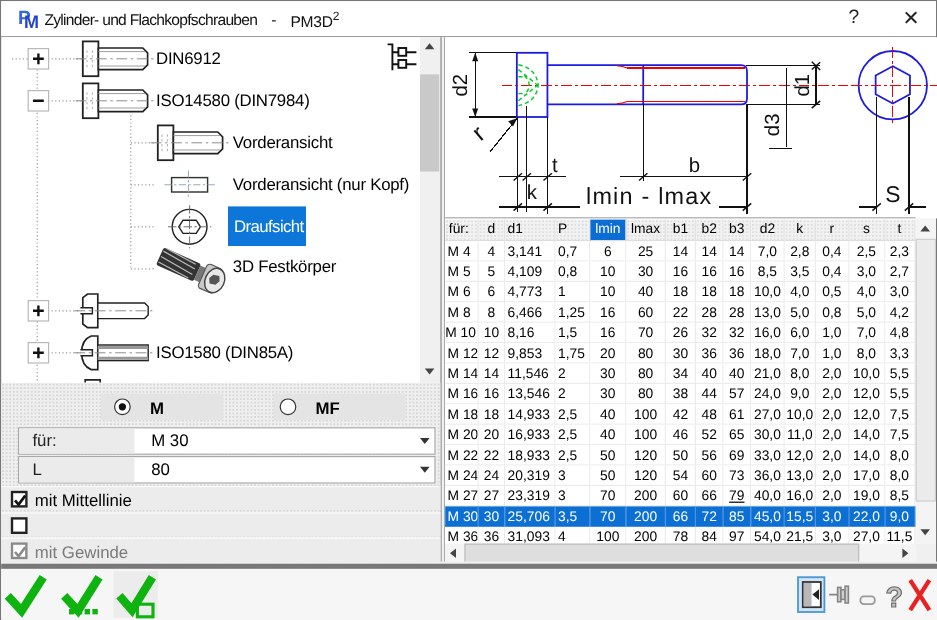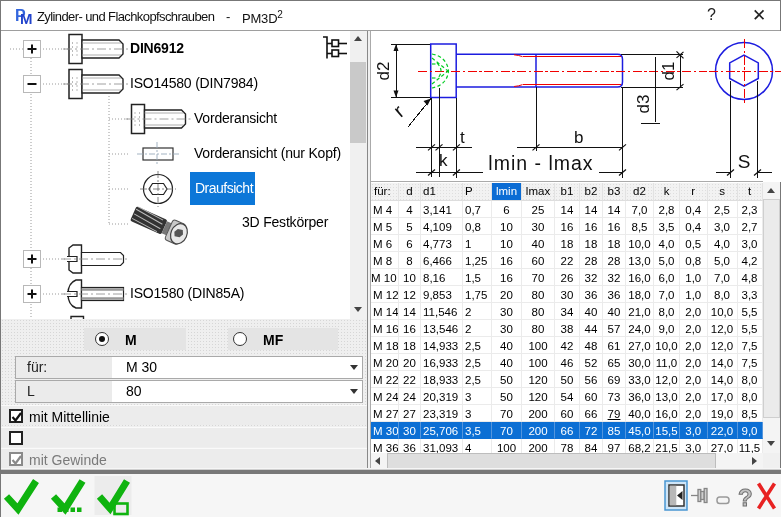--- a/index.html
+++ b/index.html
@@ -141,26 +141,26 @@
             <line x1="325" y1="12.5" x2="330" y2="12.5"></line>
             <line x1="325" y1="22.5" x2="330" y2="22.5"></line>
             <rect x="330" y="9" width="6.5" height="6.5"></rect>
             <rect x="330" y="19" width="6.5" height="6.5"></rect>
             <line x1="336.5" y1="12.5" x2="345" y2="12.5"></line>
             <line x1="336.5" y1="22.5" x2="345" y2="22.5"></line>
           </g>
         </g>
     </svg>
     <div id="sel" class="abs"></div>
-    <div class="treetext" style="left:128px; top:9px;font-weight:bold;">DIN6912</div>
+    <div class="treetext" style="left:128px; top:9px;">DIN6912</div>
     <div class="treetext" style="left:128px; top:43.5px;">ISO14580 (DIN7984)</div>
     <div class="treetext" style="left:192px; top:78.5px;">Vorderansicht</div>
     <div class="treetext" style="left:192px; top:113.5px;">Vorderansicht (nur Kopf)</div>
     <div id="seltext" class="treetext">Draufsicht</div>
-    <div class="treetext" style="left:192px; top:183px;margin-left:48px;">3D Festkörper</div>
+    <div class="treetext" style="left:192px; top:183px;">3D Festkörper</div>
     <div class="treetext" style="left:128px; top:254px;">ISO1580 (DIN85A)</div>
   </div>
   <div id="tsb" class="abs">
     <div class="tri-up" style="left:4px; top:5px;"></div>
     <div id="tsb-thumb" class="abs"></div>
     <div class="tri-dn" style="left:4px; top:276px;"></div>
   </div>
   <div id="vdiv" class="abs"></div>
 
   <div id="cfg" class="abs">
@@ -484,21 +484,21 @@
         <div class="cell selrow" style="left:366.5px; top:240px; width:25px; text-align:center;">9,0</div>
         <div class="cell" style="left:0px; top:257px; width:28px; text-align:left;padding-left:2px;">M 36</div>
         <div class="cell" style="left:28px; top:257px; width:22px; text-align:center;">36</div>
         <div class="cell" style="left:50px; top:257px; width:42px; text-align:left;padding-left:2px;">31,093</div>
         <div class="cell" style="left:92px; top:257px; width:29px; text-align:left;padding-left:2px;">4</div>
         <div class="cell" style="left:121px; top:257px; width:30px; text-align:center;">100</div>
         <div class="cell" style="left:151px; top:257px; width:33px; text-align:center;">200</div>
         <div class="cell" style="left:184px; top:257px; width:25px; text-align:center;">78</div>
         <div class="cell" style="left:209px; top:257px; width:23px; text-align:center;">84</div>
         <div class="cell" style="left:232px; top:257px; width:23px; text-align:center;">97</div>
-        <div class="cell" style="left:255px; top:257px; width:28px; text-align:center;">68,2</div>
+        <div class="cell" style="left:255px; top:257px; width:28px; text-align:center;">54,0</div>
         <div class="cell" style="left:283px; top:257px; width:26px; text-align:center;">21,5</div>
         <div class="cell" style="left:309px; top:257px; width:27.5px; text-align:center;">3,0</div>
         <div class="cell" style="left:336.5px; top:257px; width:30px; text-align:center;">27,0</div>
         <div class="cell" style="left:366.5px; top:257px; width:25px; text-align:center;">11,5</div>
       </div>
     </div>
   <div id="vsb" class="abs">
     <div class="tri-up" style="left:4px; top:6px;"></div>
     <div id="vsb-thumb" class="abs"></div>
     <div class="tri-dn" style="left:4px; top:259px;"></div>

